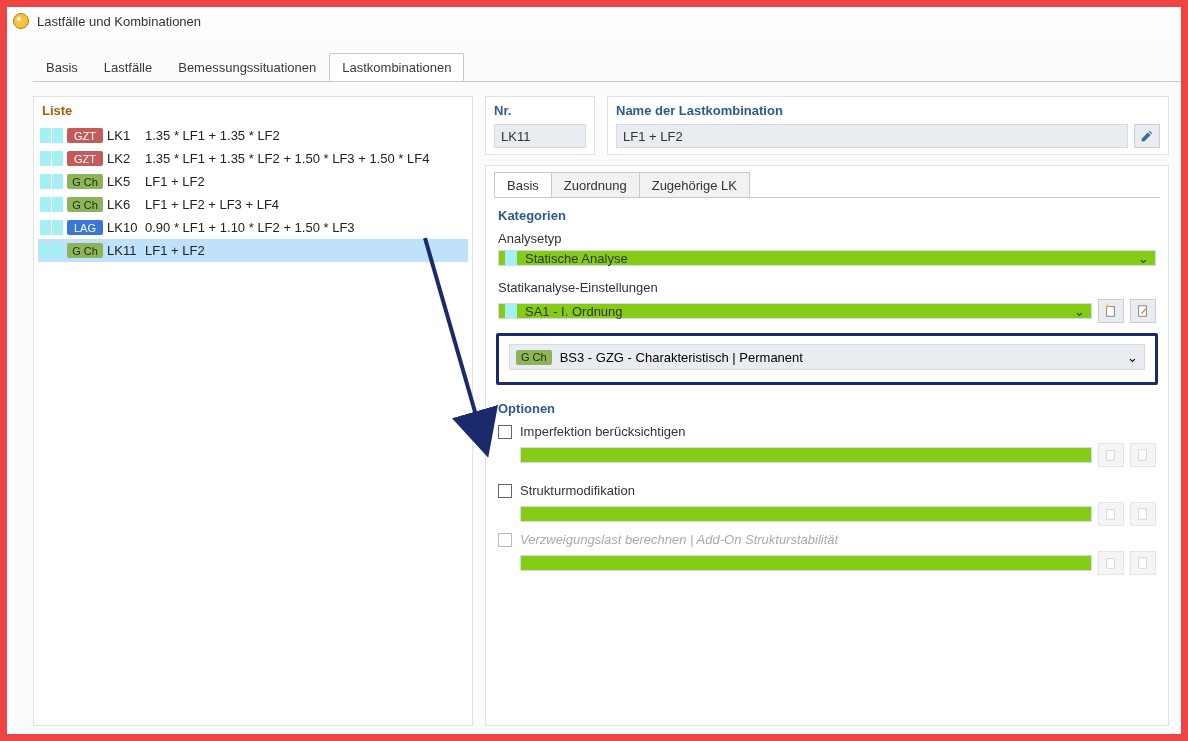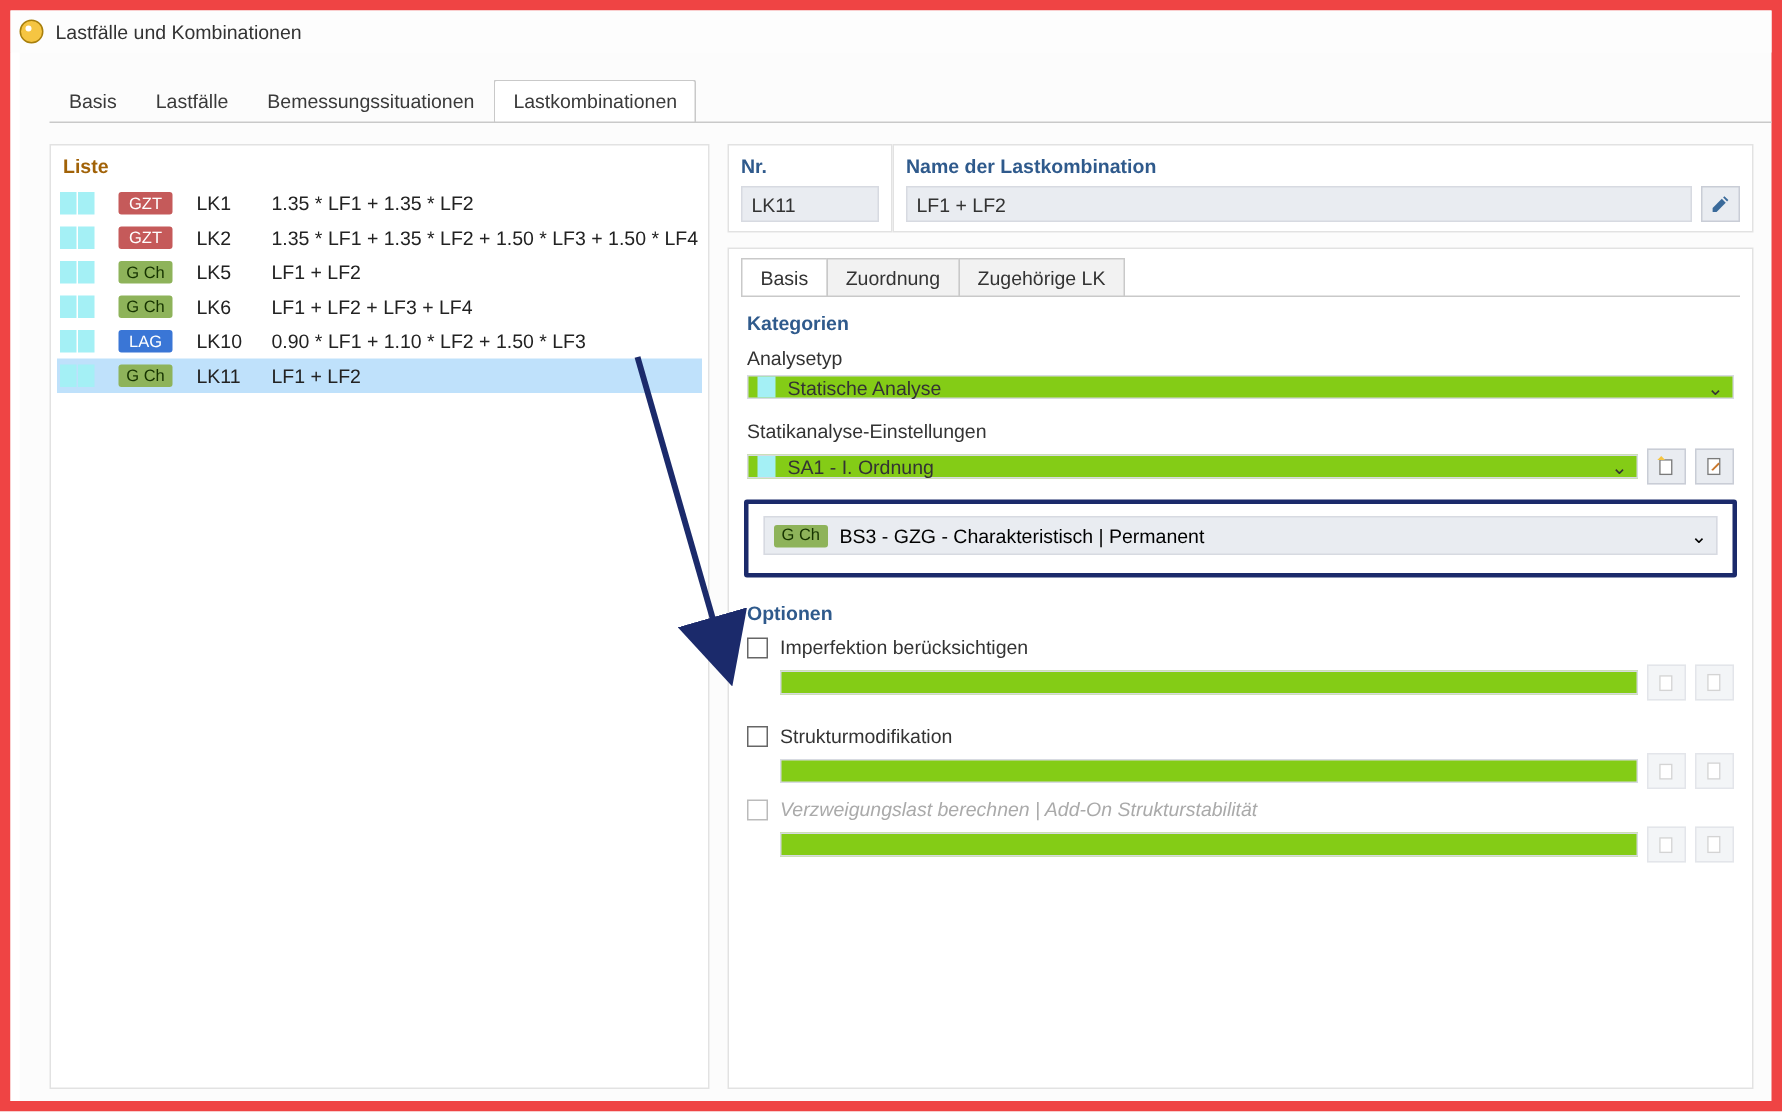--- a/index.html
+++ b/index.html
@@ -14,32 +14,32 @@
   .main { flex:1; display:flex; flex-direction:column; padding-top:18px;}
   .tabs { display:flex; padding-left:20px; border-bottom:none;}
   .tab { padding:6px 12px; color:#3a3a3a; border:1px solid transparent; cursor:pointer;}
   .tab.active { background:#fff; border:1px solid #c9c9c9; border-bottom:1px solid #fff; border-radius:2px 2px 0 0;}
   .tab:not(.active){ color:#3a3a3a; }
   .tab-sep { height:1px; background:#c9c9c9; margin-left:20px; margin-right:0; margin-top:-1px;}
   .panel-body { flex:1; display:flex; gap:12px; padding:14px 8px 8px 20px;}
   .left-panel { width:440px; background:#fff; border:1px solid #e2e2e2; display:flex; flex-direction:column;}
   .section-title { color:#a16207; font-weight:600; padding:6px 8px 6px 8px;}
   .list { flex:1; padding:0 4px 4px 4px;}
-  .row { display:flex; align-items:center; height:23px; padding-left:2px; gap:16px; white-space:nowrap;}
+  .row { display:flex; align-items:center; height:23px; padding-left:2px; gap:4px; white-space:nowrap;}
   .row.sel { background:#bfe1fb; }
   .swatch-pair{ display:inline-flex; gap:1px;}
   .sw { width:11px; height:15px; background:#a4f0f5; }
   .badge { display:inline-flex; align-items:center; justify-content:center; width:36px; height:15px; font-size:11px; color:#fff; border-radius:2px; }
   .badge.gzt{ background:#c55a5a;}
   .badge.gch{ background:#8eb35a; color:#163300;}
   .badge.lag{ background:#3a76d6;}
   .lk-id{ width:34px; color:#222;}
   .lk-name{ color:#222;}
   .right-panel{ flex:1; display:flex; flex-direction:column; gap:10px; padding-right:4px;}
-  .top-fields{ display:flex; }
+  .top-fields{ display:flex; gap:12px;}
   .field-box{ border:1px solid #e2e2e2; background:#fff; padding:6px 8px; display:flex; flex-direction:column; gap:6px;}
   .field-box.nr{ width:110px;}
   .field-box.name{ flex:1;}
   .label{ color:#2f5a8c; font-weight:600;}
   .val-input{ background:#e9ecf1; border:1px solid #d7dae1; padding:3px 6px; color:#333; height:24px; display:flex; align-items:center;}
   .name-row{ display:flex; gap:6px; align-items:center;}
   .name-row .val-input{ flex:1;}
   .icon-btn{ width:26px; height:24px; background:#e9ecf1; border:1px solid #c9cdd6; display:flex; align-items:center; justify-content:center; cursor:pointer;}
   .icon-btn.dis{ opacity:.5; cursor:default;}
   .pencil{ width:14px; height:14px;}

